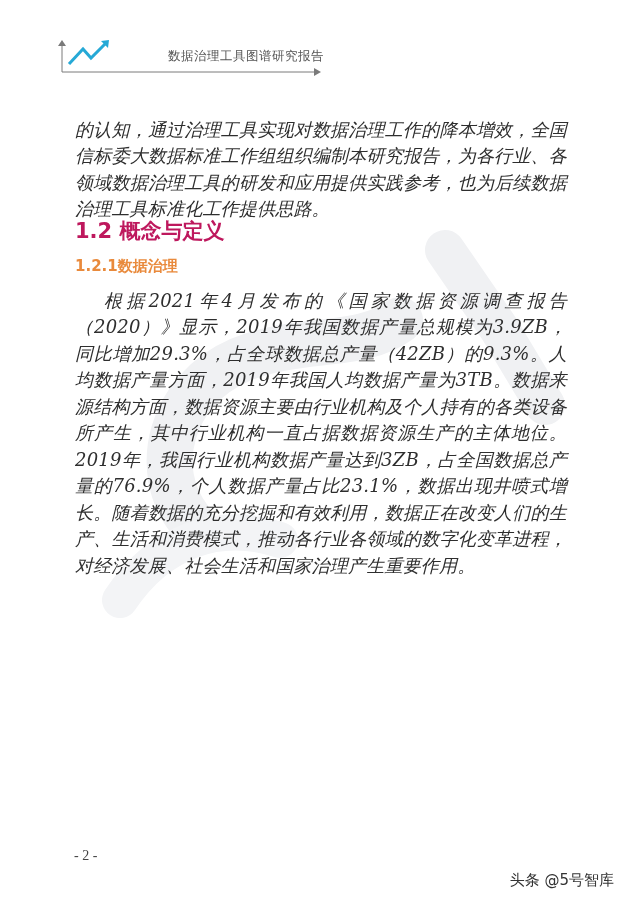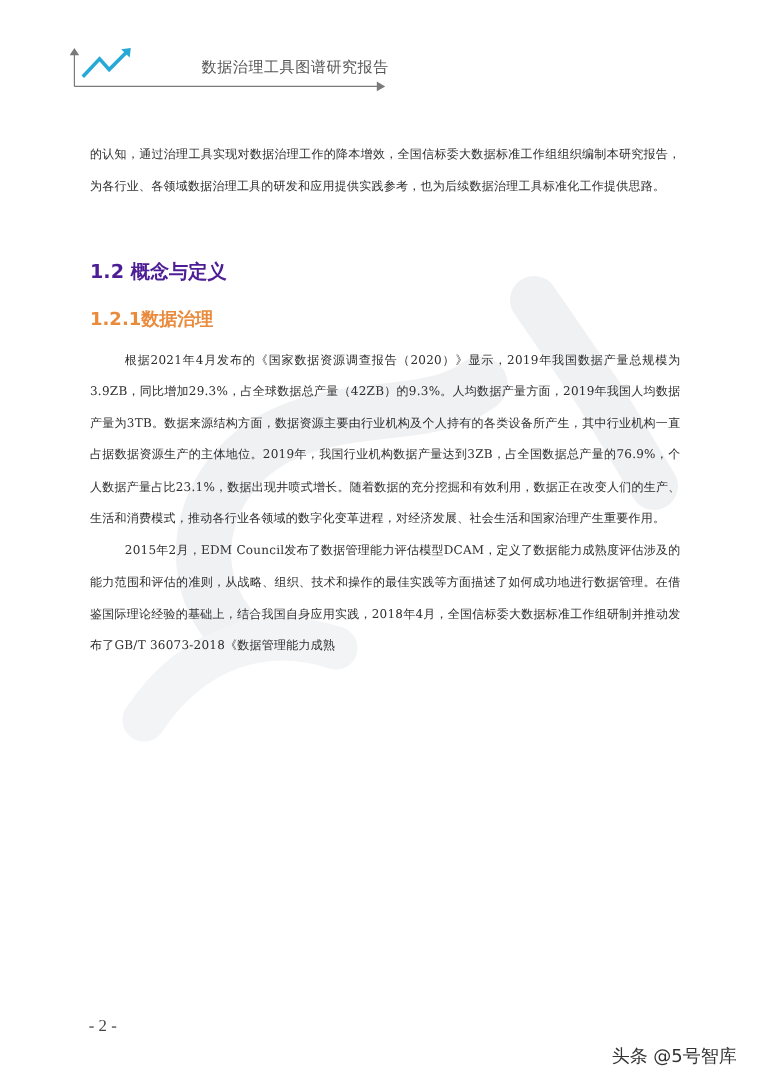--- a/index.html
+++ b/index.html
@@ -19,28 +19,28 @@
     font-family: "DejaVu Serif", "Liberation Serif", serif;
     font-size: 12.5px; color: #555; letter-spacing: 0.5px;
     white-space: nowrap;
   }
 
   
   .watermark { position: absolute; left: 0; top: 0; pointer-events: none; }
 
   .content { position: absolute; left: 75px; top: 117px; width: 492px; }
   .para {
-    margin: 0; font-size: 10px; line-height: 26.45px;
+    margin: 0; font-size: 18px; line-height: 26.45px;
     text-align: justify; text-justify: inter-character;
-    color: #2e2e2e; letter-spacing: 0.2px;
+    color: #2e2e2e; letter-spacing: 0.2px; font-style: italic;
   }
   .para.indent { text-indent: 29px; }
   .h1 {
     font-family: "DejaVu Sans", "Liberation Sans", sans-serif;
-    color: #4c1d95; font-size: 16px; margin: 0;
+    color: #be185d; font-size: 21px; margin: 0;
     position: absolute; left: 75px; top: 217px; white-space: nowrap;
   }
   .h2 {
     font-family: "DejaVu Sans", "Liberation Sans", sans-serif;
     color: #e98a3c; font-size: 15px; margin: 0;
     position: absolute; left: 75px; top: 257px; white-space: nowrap;
   }
   .body-block { position: absolute; left: 75px; top: 288px; width: 492px; }
 
   .page-number {
@@ -81,18 +81,17 @@
 
   <div class="content">
     <p class="para">的认知，通过治理工具实现对数据治理工作的降本增效，全国信标委大数据标准工作组组织编制本研究报告，为各行业、各领域数据治理工具的研发和应用提供实践参考，也为后续数据治理工具标准化工作提供思路。</p>
   </div>
 
   <h2 class="h1">1.2 概念与定义</h2>
   <h3 class="h2">1.2.1数据治理</h3>
 
   <div class="body-block">
     <p class="para indent">根据2021年4月发布的《国家数据资源调查报告（2020）》显示，2019年我国数据产量总规模为3.9ZB，同比增加29.3%，占全球数据总产量（42ZB）的9.3%。人均数据产量方面，2019年我国人均数据产量为3TB。数据来源结构方面，数据资源主要由行业机构及个人持有的各类设备所产生，其中行业机构一直占据数据资源生产的主体地位。2019年，我国行业机构数据产量达到3ZB，占全国数据总产量的76.9%，个人数据产量占比23.1%，数据出现井喷式增长。随着数据的充分挖掘和有效利用，数据正在改变人们的生产、生活和消费模式，推动各行业各领域的数字化变革进程，对经济发展、社会生活和国家治理产生重要作用。</p>
-    <p class="para indent">2015年2月，EDM Council发布了数据管理能力评估模型DCAM，定义了数据能力成熟度评估涉及的能力范围和评估的准则，从战略、组织、技术和操作的最佳实践等方面描述了如何成功地进行数据管理。在借鉴国际理论经验的基础上，结合我国自身应用实践，2018年4月，全国信标委大数据标准工作组研制并推动发布了GB/T 36073-2018《数据管理能力成熟</p>
   </div>
 
   <div class="page-number">- 2 -</div>
   <div class="source-mark">头条 @5号智库</div>
 </div>
 
 </body></html>

